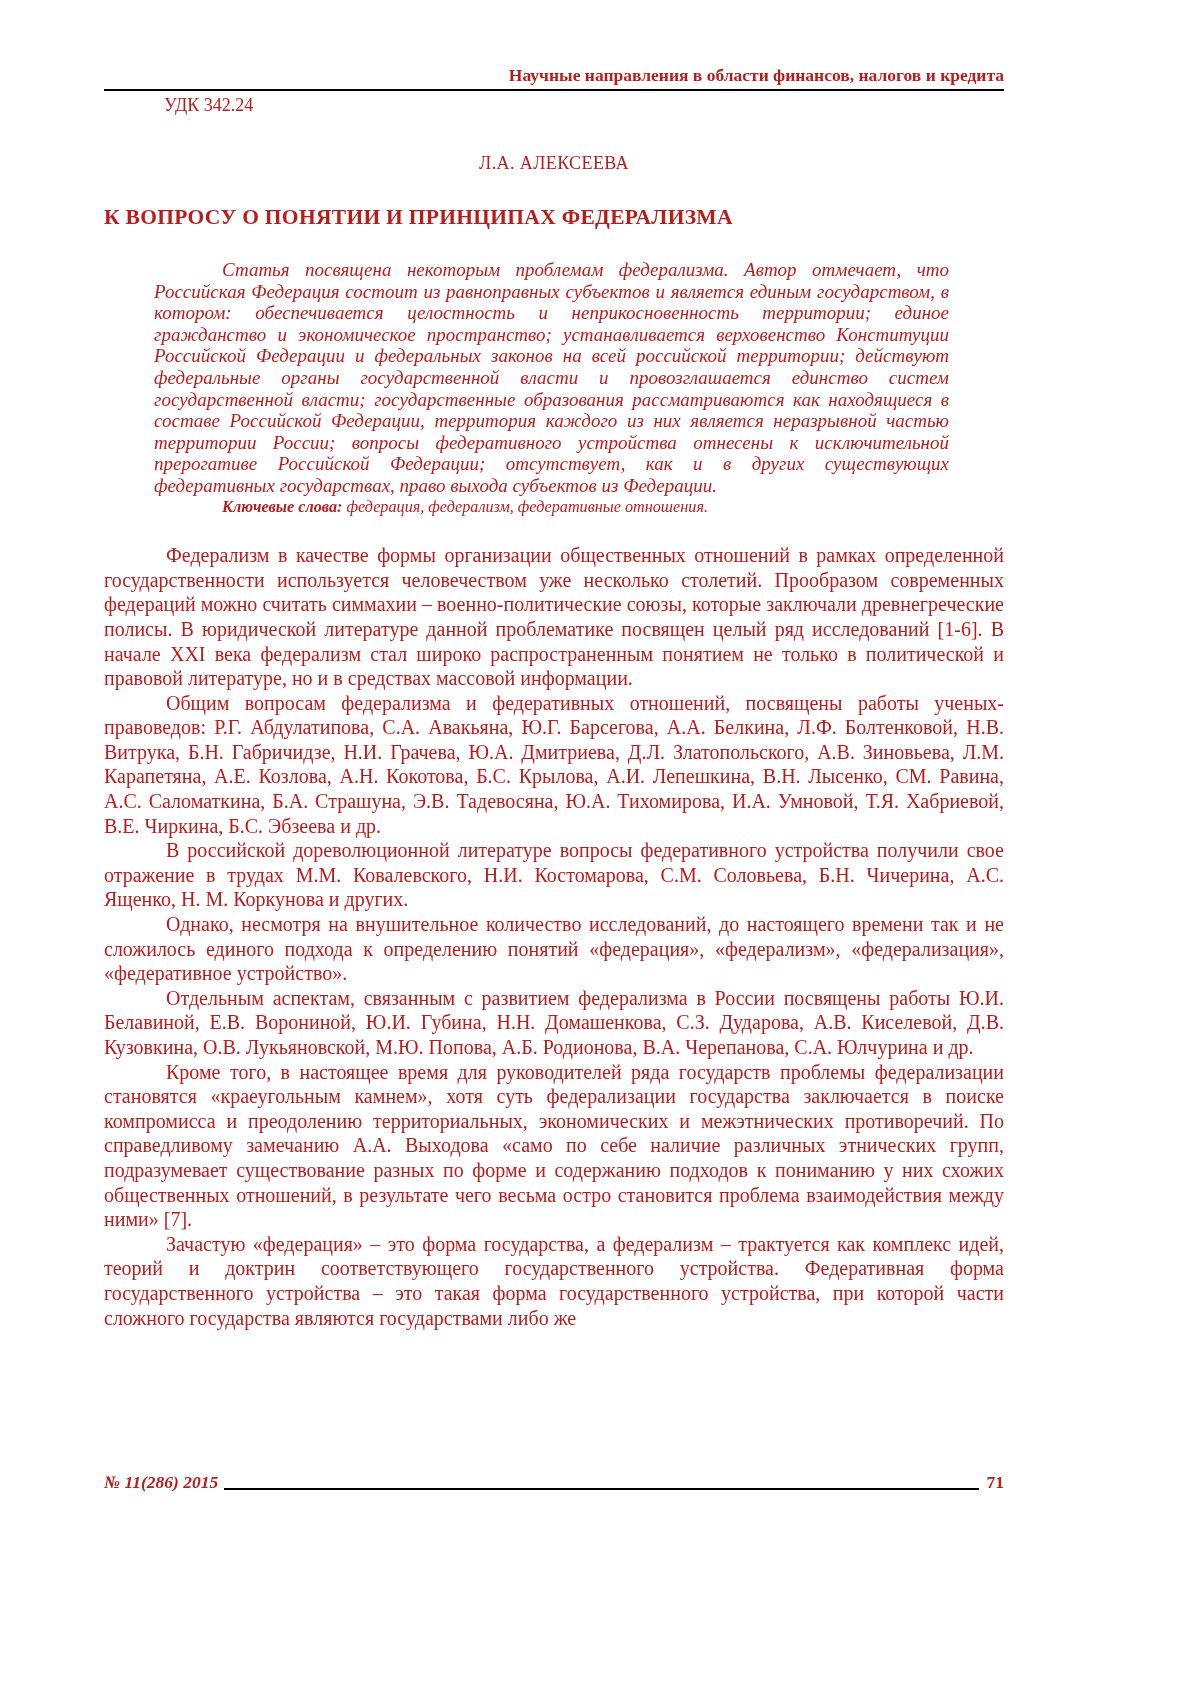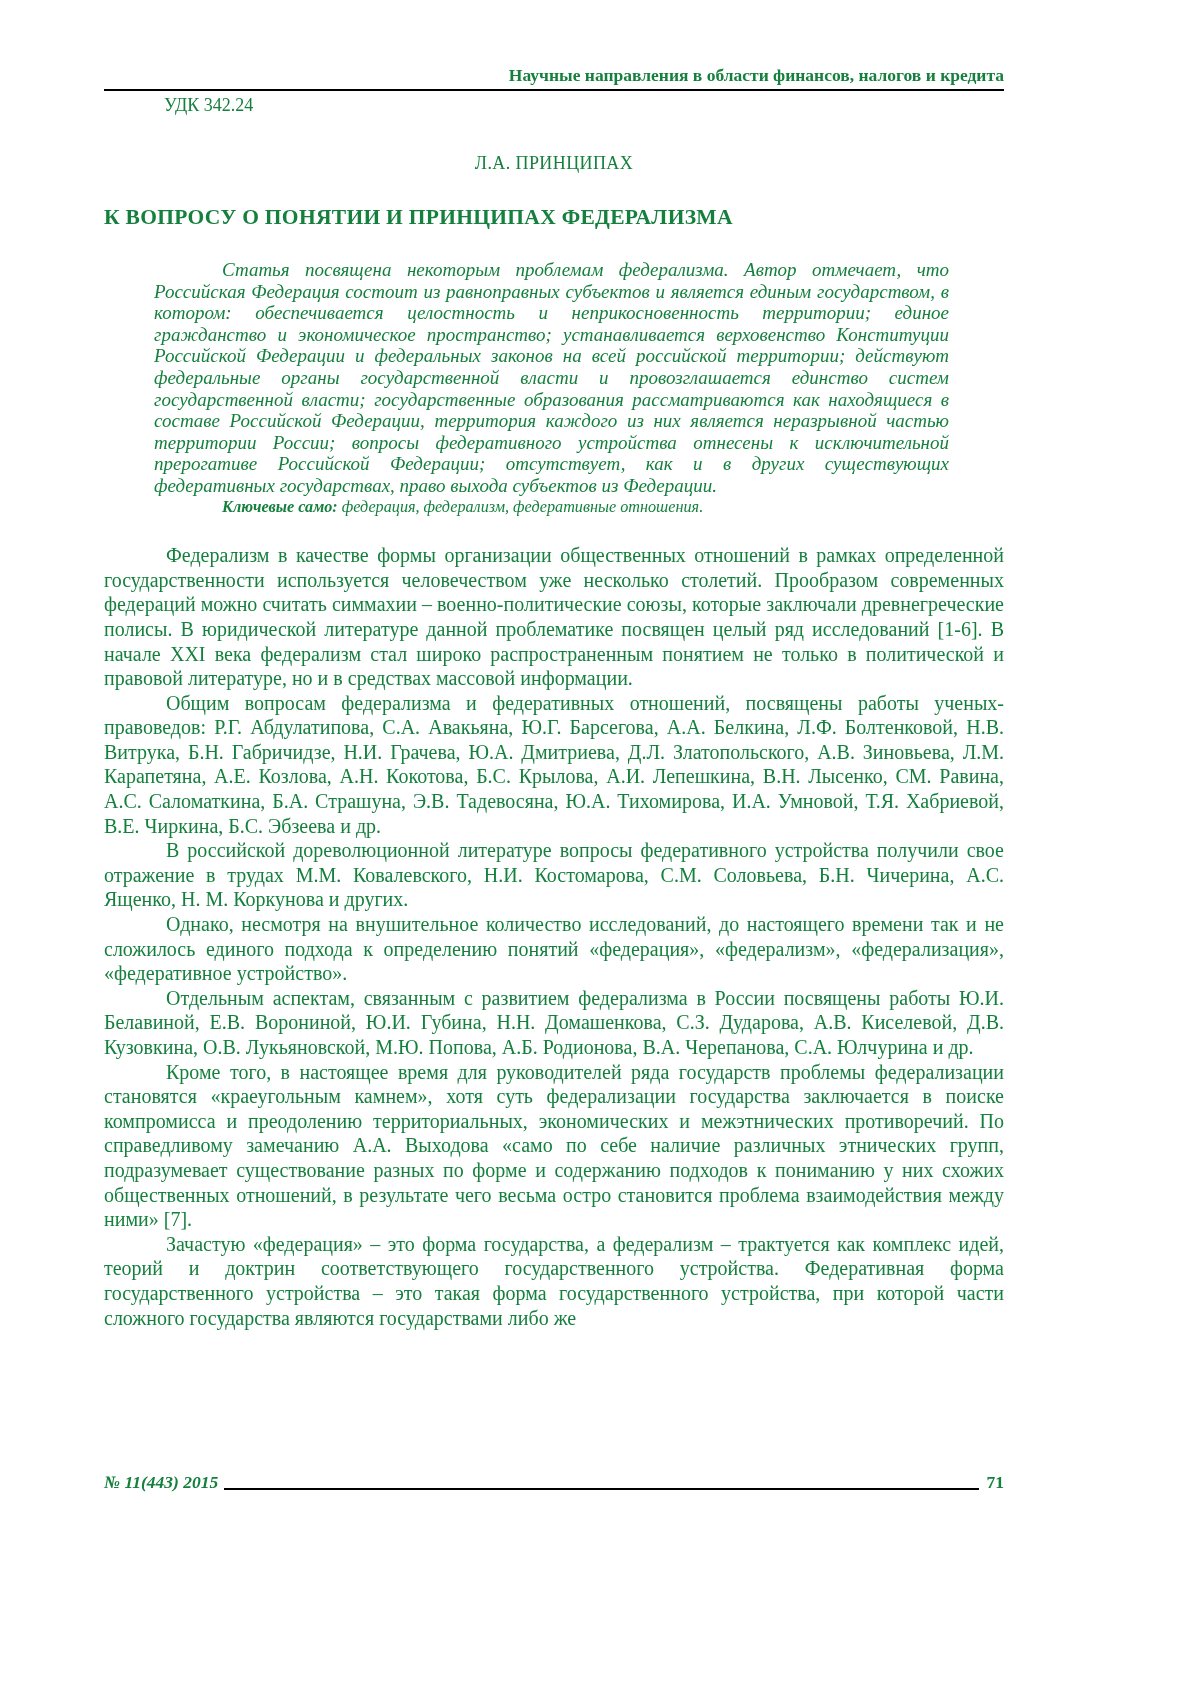--- a/index.html
+++ b/index.html
@@ -3,21 +3,21 @@
 <meta charset="utf-8">
 <style>
   html, body { margin: 0; padding: 0; background: #e8e8e8; }
   .page {
     position: relative;
     width: 1200px;
     height: 1698px;
     margin: 0 auto;
     background: #ffffff;
     font-family: "Liberation Serif", "DejaVu Serif", serif;
-    color: #15803d;
+    color: #b91c1c;
     box-sizing: border-box;
     overflow: hidden;
   }
   .content {
     position: absolute;
     left: 104px;
     top: 0;
     width: 900px;
   }
   .journal-header {
@@ -103,38 +103,38 @@
 <body>
 
 <div class="page">
   <div class="content">
 
     <div class="journal-header">Научные направления в области финансов, налогов и кредита</div>
     <div class="header-rule"></div>
 
     <div class="udc">УДК 342.24</div>
 
-    <div class="author">Л.А. ПРИНЦИПАХ</div>
+    <div class="author">Л.А. АЛЕКСЕЕВА</div>
 
     <div class="article-title">К ВОПРОСУ О ПОНЯТИИ И ПРИНЦИПАХ ФЕДЕРАЛИЗМА</div>
 
     <p class="abstract">Статья посвящена некоторым проблемам федерализма. Автор отмечает, что Российская Федерация состоит из равноправных субъектов и является единым государством, в котором: обеспечивается целостность и неприкосновенность территории; единое гражданство и экономическое пространство; устанавливается верховенство Конституции Российской Федерации и федеральных законов на всей российской территории; действуют федеральные органы государственной власти и провозглашается единство систем государственной власти; государственные образования рассматриваются как находящиеся в составе Российской Федерации, территория каждого из них является неразрывной частью территории России; вопросы федеративного устройства отнесены к исключительной прерогативе Российской Федерации; отсутствует, как и в других существующих федеративных государствах, право выхода субъектов из Федерации.</p>
 
-    <p class="keywords"><span class="kw-label">Ключевые само:</span><span> федерация, федерализм, федеративные отношения.</span></p>
+    <p class="keywords"><span class="kw-label">Ключевые слова:</span><span> федерация, федерализм, федеративные отношения.</span></p>
 
     <div class="body-text">
       <p>Федерализм в качестве формы организации общественных отношений в рамках определенной государственности используется человечеством уже несколько столетий. Прообразом современных федераций можно считать симмахии – военно-политические союзы, которые заключали древнегреческие полисы. В юридической литературе данной проблематике посвящен целый ряд исследований [1-6]. В начале XXI века федерализм стал широко распространенным понятием не только в политической и правовой литературе, но и в средствах массовой информации.</p>
       <p>Общим вопросам федерализма и федеративных отношений, посвящены работы ученых-правоведов: Р.Г. Абдулатипова, С.А. Авакьяна, Ю.Г. Барсегова, А.А. Белкина, Л.Ф. Болтенковой, Н.В. Витрука, Б.Н. Габричидзе, Н.И. Грачева, Ю.А. Дмитриева, Д.Л. Златопольского, А.В. Зиновьева, Л.М. Карапетяна, А.Е. Козлова, А.Н. Кокотова, Б.С. Крылова, А.И. Лепешкина, В.Н. Лысенко, СМ. Равина, А.С. Саломаткина, Б.А. Страшуна, Э.В. Тадевосяна, Ю.А. Тихомирова, И.А. Умновой, Т.Я. Хабриевой, В.Е. Чиркина, Б.С. Эбзеева и др.</p>
       <p>В российской дореволюционной литературе вопросы федеративного устройства получили свое отражение в трудах М.М. Ковалевского, Н.И. Костомарова, С.М. Соловьева, Б.Н. Чичерина, А.С. Ященко, Н. М. Коркунова и других.</p>
       <p>Однако, несмотря на внушительное количество исследований, до настоящего времени так и не сложилось единого подхода к определению понятий «федерация», «федерализм», «федерализация», «федеративное устройство».</p>
       <p>Отдельным аспектам, связанным с развитием федерализма в России посвящены работы Ю.И. Белавиной, Е.В. Ворониной, Ю.И. Губина, Н.Н. Домашенкова, С.З. Дударова, А.В. Киселевой, Д.В. Кузовкина, О.В. Лукьяновской, М.Ю. Попова, А.Б. Родионова, В.А. Черепанова, С.А. Юлчурина и др.</p>
       <p>Кроме того, в настоящее время для руководителей ряда государств проблемы федерализации становятся «краеугольным камнем», хотя суть федерализации государства заключается в поиске компромисса и преодолению территориальных, экономических и межэтнических противоречий. По справедливому замечанию А.А. Выходова «само по себе наличие различных этнических групп, подразумевает существование разных по форме и содержанию подходов к пониманию у них схожих общественных отношений, в результате чего весьма остро становится проблема взаимодействия между ними» [7].</p>
       <p>Зачастую «федерация» – это форма государства, а федерализм – трактуется как комплекс идей, теорий и доктрин соответствующего государственного устройства. Федеративная форма государственного устройства – это такая форма государственного устройства, при которой части сложного государства являются государствами либо же</p>
     </div>
 
   </div>
 
   <div class="footer">
-    <span class="issue">№ 11(443) 2015</span>
+    <span class="issue">№ 11(286) 2015</span>
     <span class="footer-rule"></span>
     <span class="page-num">71</span>
   </div>
 </div>
 
 </body></html>

